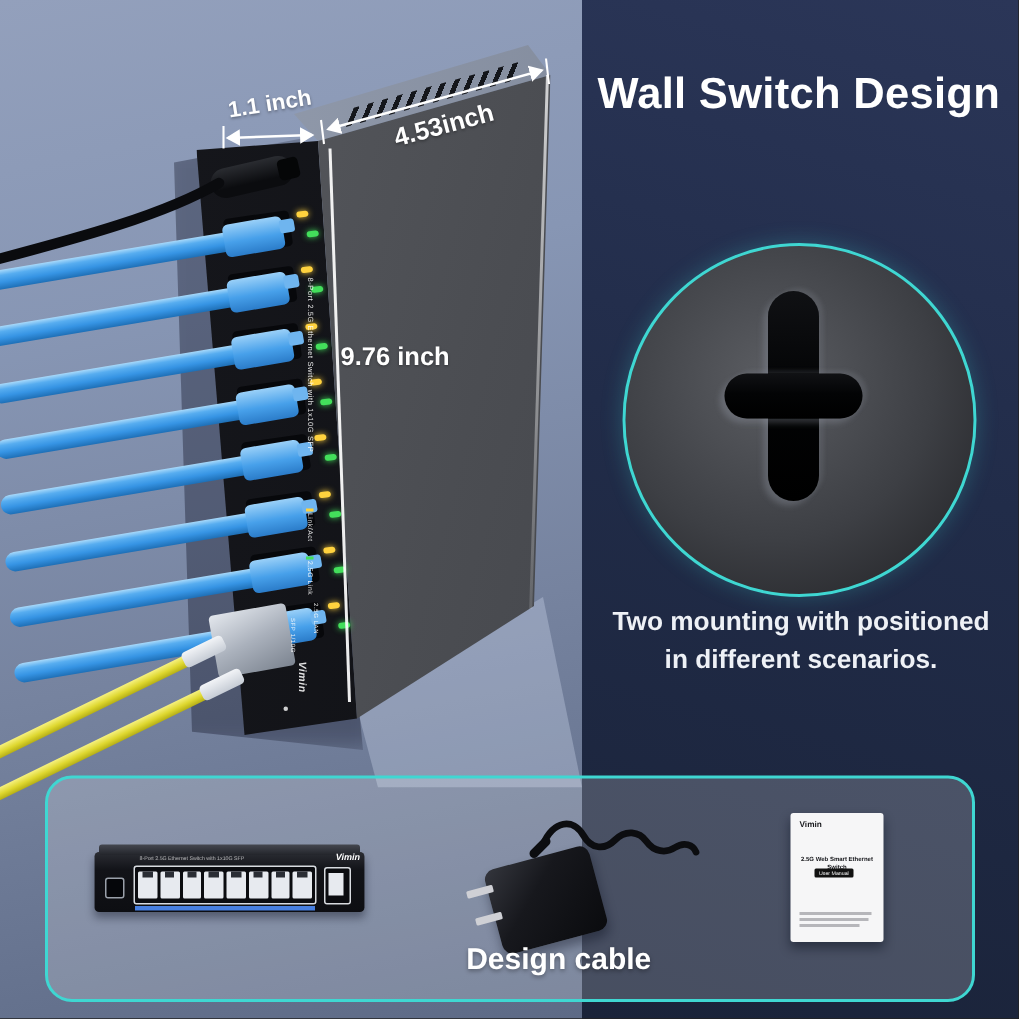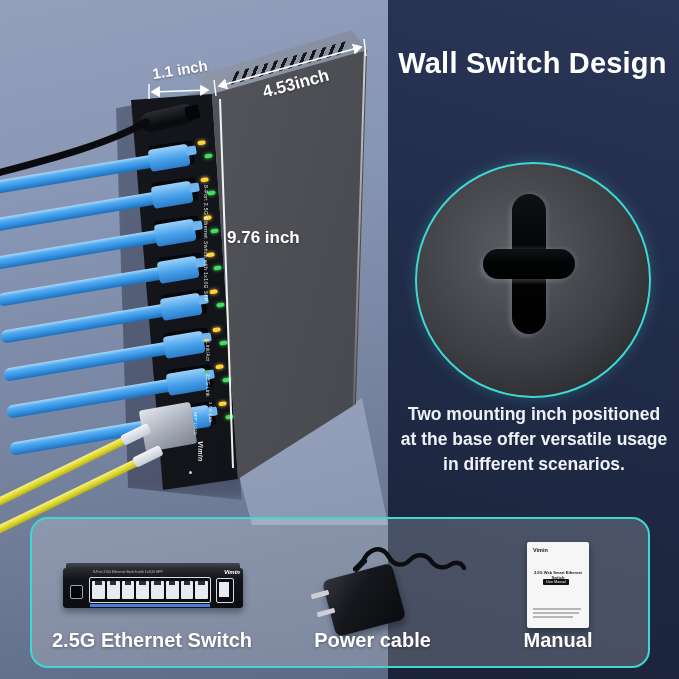--- a/index.html
+++ b/index.html
@@ -236,22 +236,21 @@
   <div class="abs dim" style="left:152px;top:61px;font-size:15px;transform:rotate(-9deg)">1.1 inch</div>
   <div class="abs dim" style="left:250px;top:74px;width:92px;text-align:center;font-size:17px;transform:rotate(-15deg)">4.53inch</div>
   <div class="abs dim" style="left:227px;top:228px;font-size:17px">9.76 inch</div>
 
   <div class="abs title">Wall Switch Design</div>
   <div class="abs hole-circle">
     <div class="bar v"></div>
     <div class="bar h"></div>
   </div>
   <div class="abs desc">
-    <div>Two mounting inch positioned</div>
-    <div>at the base offer versatile usage</div>
+    <div>Two mounting with positioned</div>
     <div>in different scenarios.</div>
   </div>
 
   <div class="abs panel"></div>
 
   <div class="abs prod-sw">
     <div class="body"></div>
     <div class="toplid"></div>
     <div class="ports">
         <i></i>
@@ -262,36 +261,34 @@
         <i></i>
         <i></i>
         <i></i>
       </div>
     <div class="bluebar"></div>
     <div class="jack"></div>
     <div class="sfp"></div>
     <div class="prod-brand">Vimin</div>
     <div class="prod-model">8-Port 2.5G Ethernet Switch with 1x10G SFP</div>
   </div>
-  <div class="abs pack-label" style="left:42px;width:220px">2.5G Ethernet Switch</div>
 
   <div class="abs adapter-body"></div>
   <div class="abs prong" style="left:311px;top:592px"></div>
   <div class="abs prong" style="left:317px;top:610px"></div>
-  <div class="abs pack-label" style="left:290px;width:165px">Power cable</div>
+  <div class="abs pack-label" style="left:290px;width:165px">Design cable</div>
 
   <div class="abs manual">
     <div class="mbrand">Vimin</div>
     <div class="mtitle">2.5G Web Smart Ethernet Switch</div>
     <div class="mbadge">User Manual</div>
     <div class="fineline" style="top:66px;width:48px"></div>
     <div class="fineline" style="top:70px;width:46px"></div>
     <div class="fineline" style="top:74px;width:40px"></div>
   </div>
-  <div class="abs pack-label" style="left:500px;width:116px">Manual</div>
 
   <svg class="overlay" width="679" height="679" viewBox="0 0 679 679">
     <defs>
       <marker id="arr" markerWidth="7" markerHeight="7" refX="5" refY="3.5" orient="auto-start-reverse">
         <path d="M0,0 L6,3.5 L0,7 Z" fill="#ffffff"></path>
       </marker>
     </defs>
 
     <path d="M-6,174 C 55,158 110,143 146,122" stroke="#0a0b0e" stroke-width="7" fill="none" stroke-linecap="round"></path>
 

